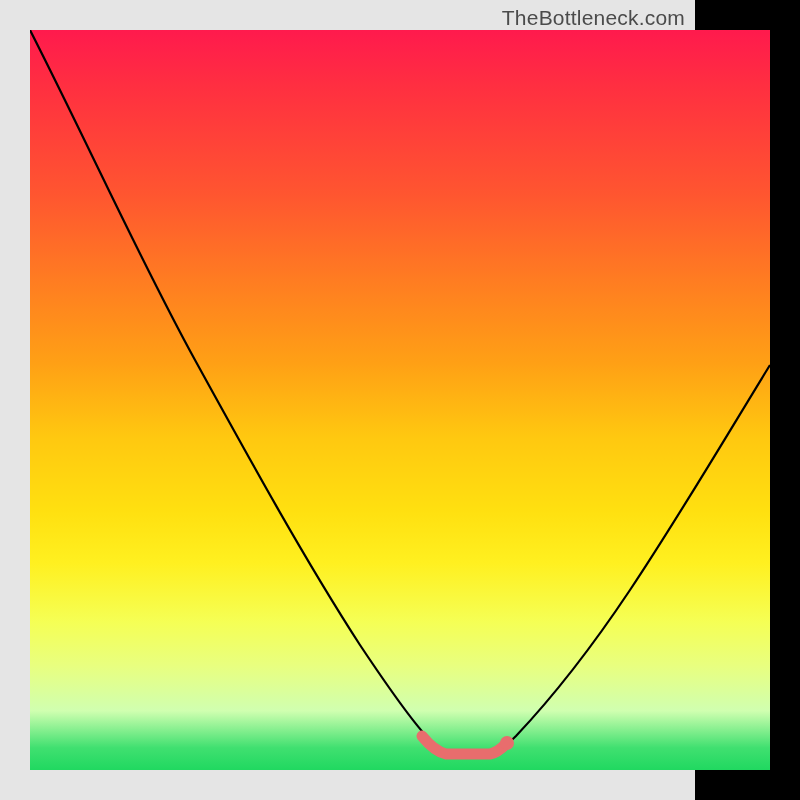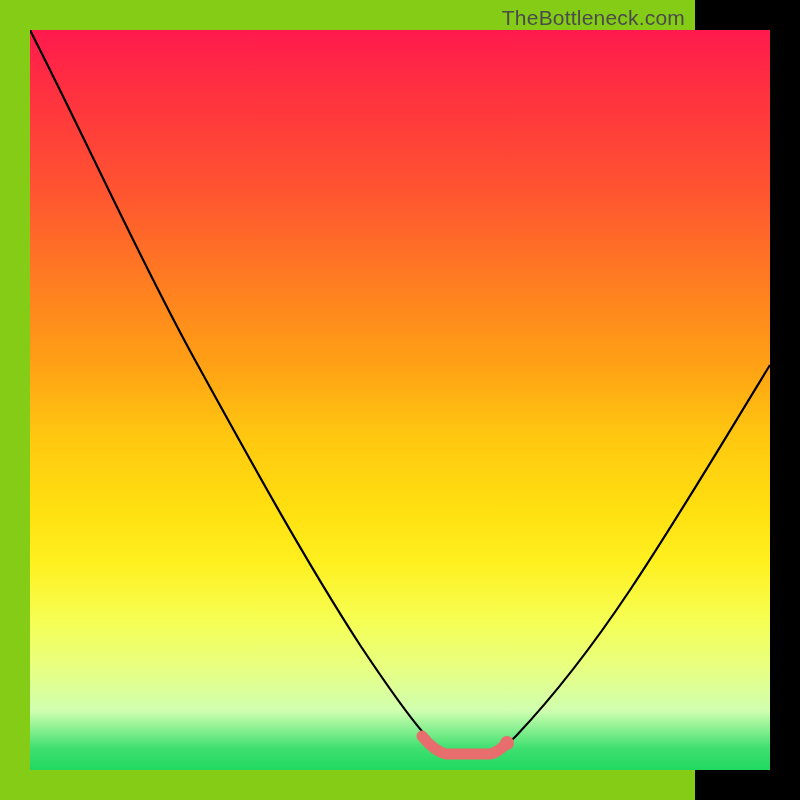--- a/index.html
+++ b/index.html
@@ -8,21 +8,21 @@
     width: 800px;
     height: 800px;
     background: #000;
     overflow: hidden;
     font-family: Arial, Helvetica, sans-serif;
   }
   .stage {
     position: relative;
     width: 695px;
     height: 800px;
-    background: #84cc16;
+    background: #e5e5e5;
   }
   .plot {
     position: absolute;
     left: 30px;
     top: 30px;
     width: 740px;
     height: 740px;
   }
   .gradient {
     position: absolute;

